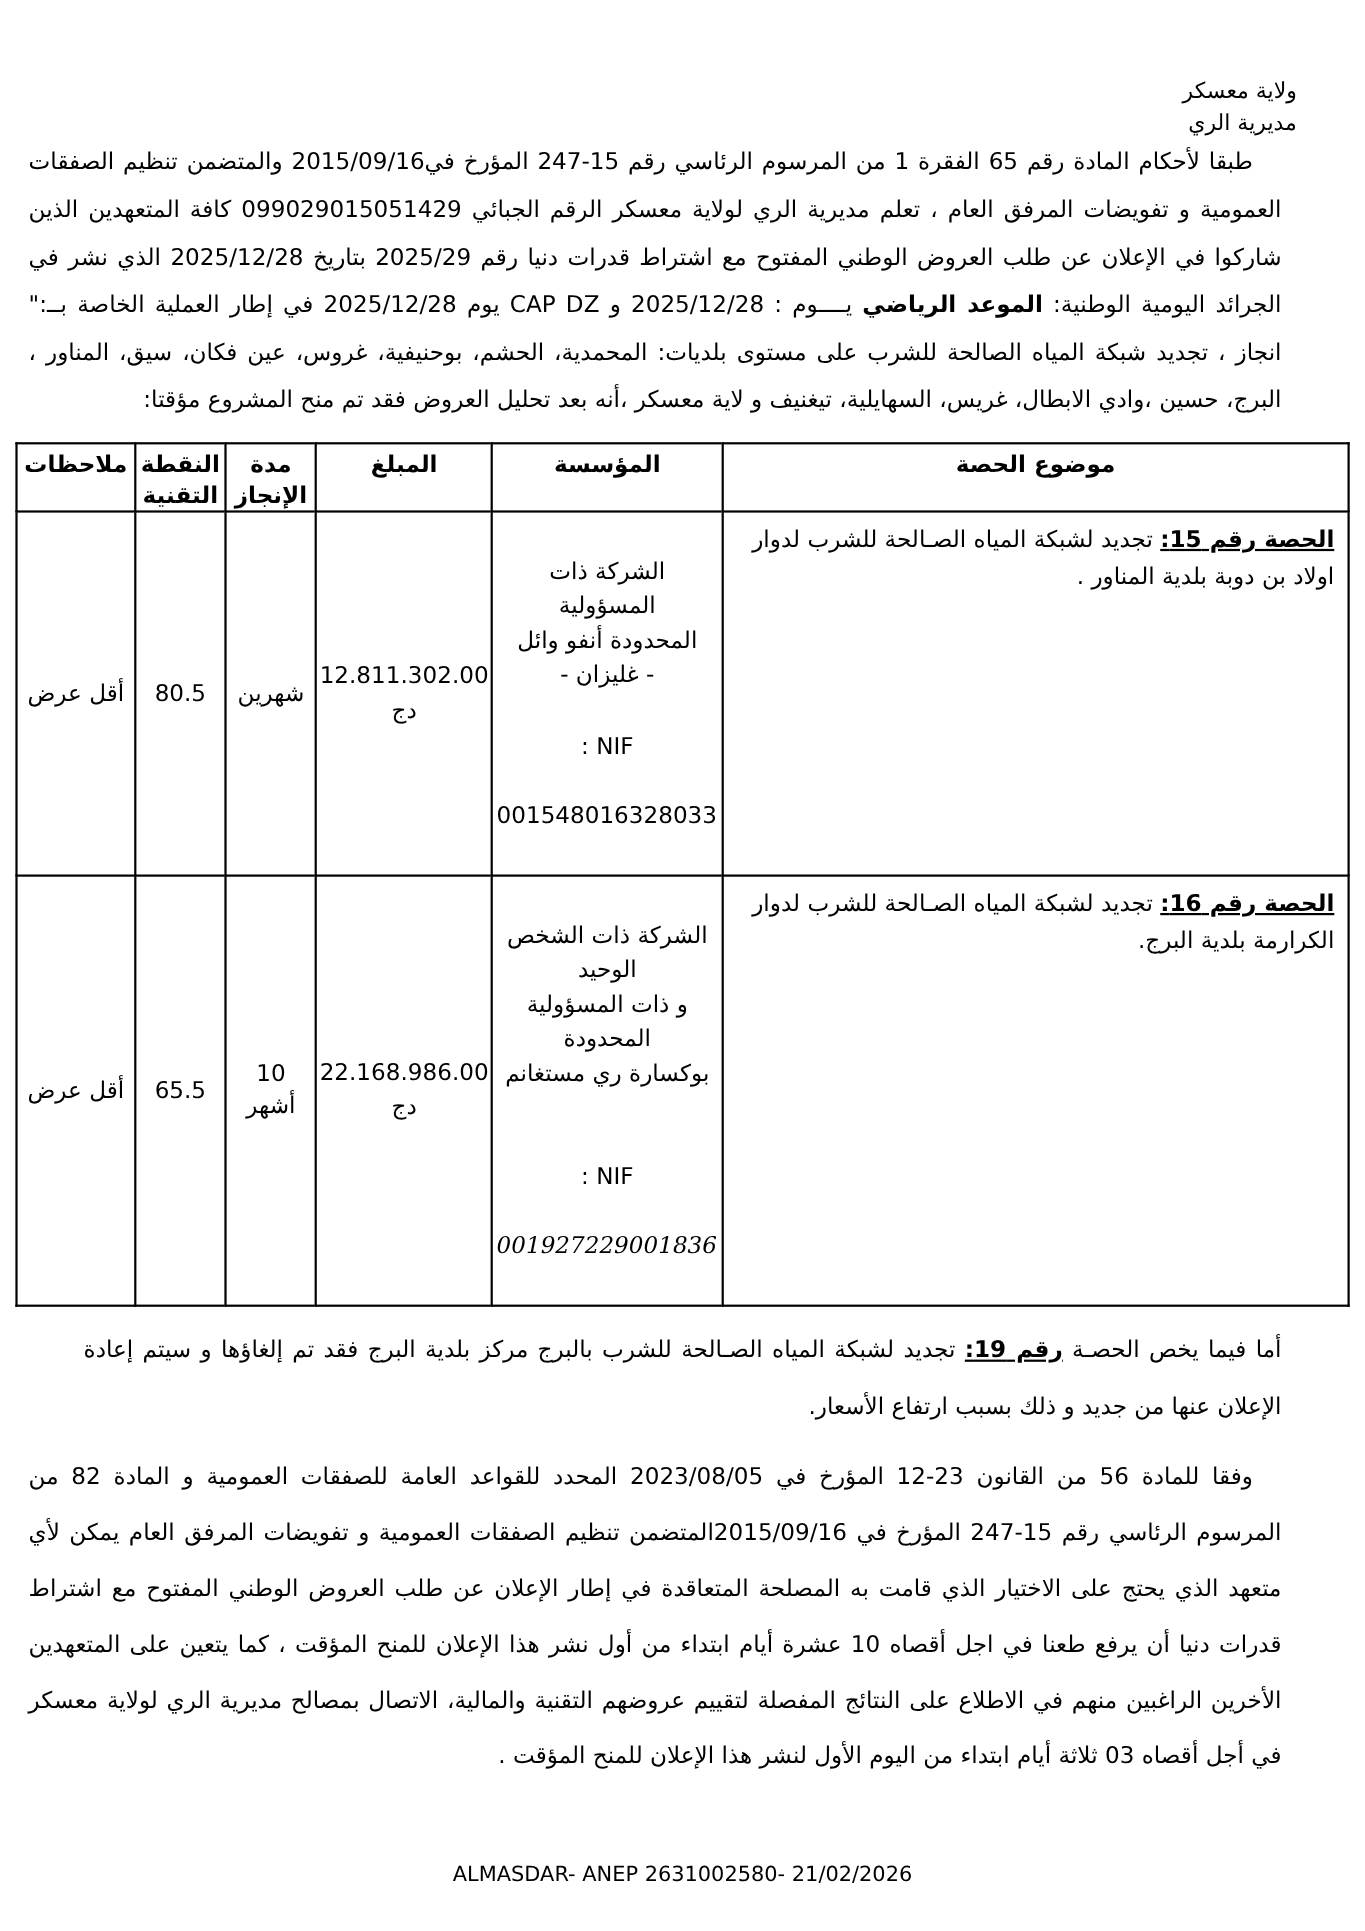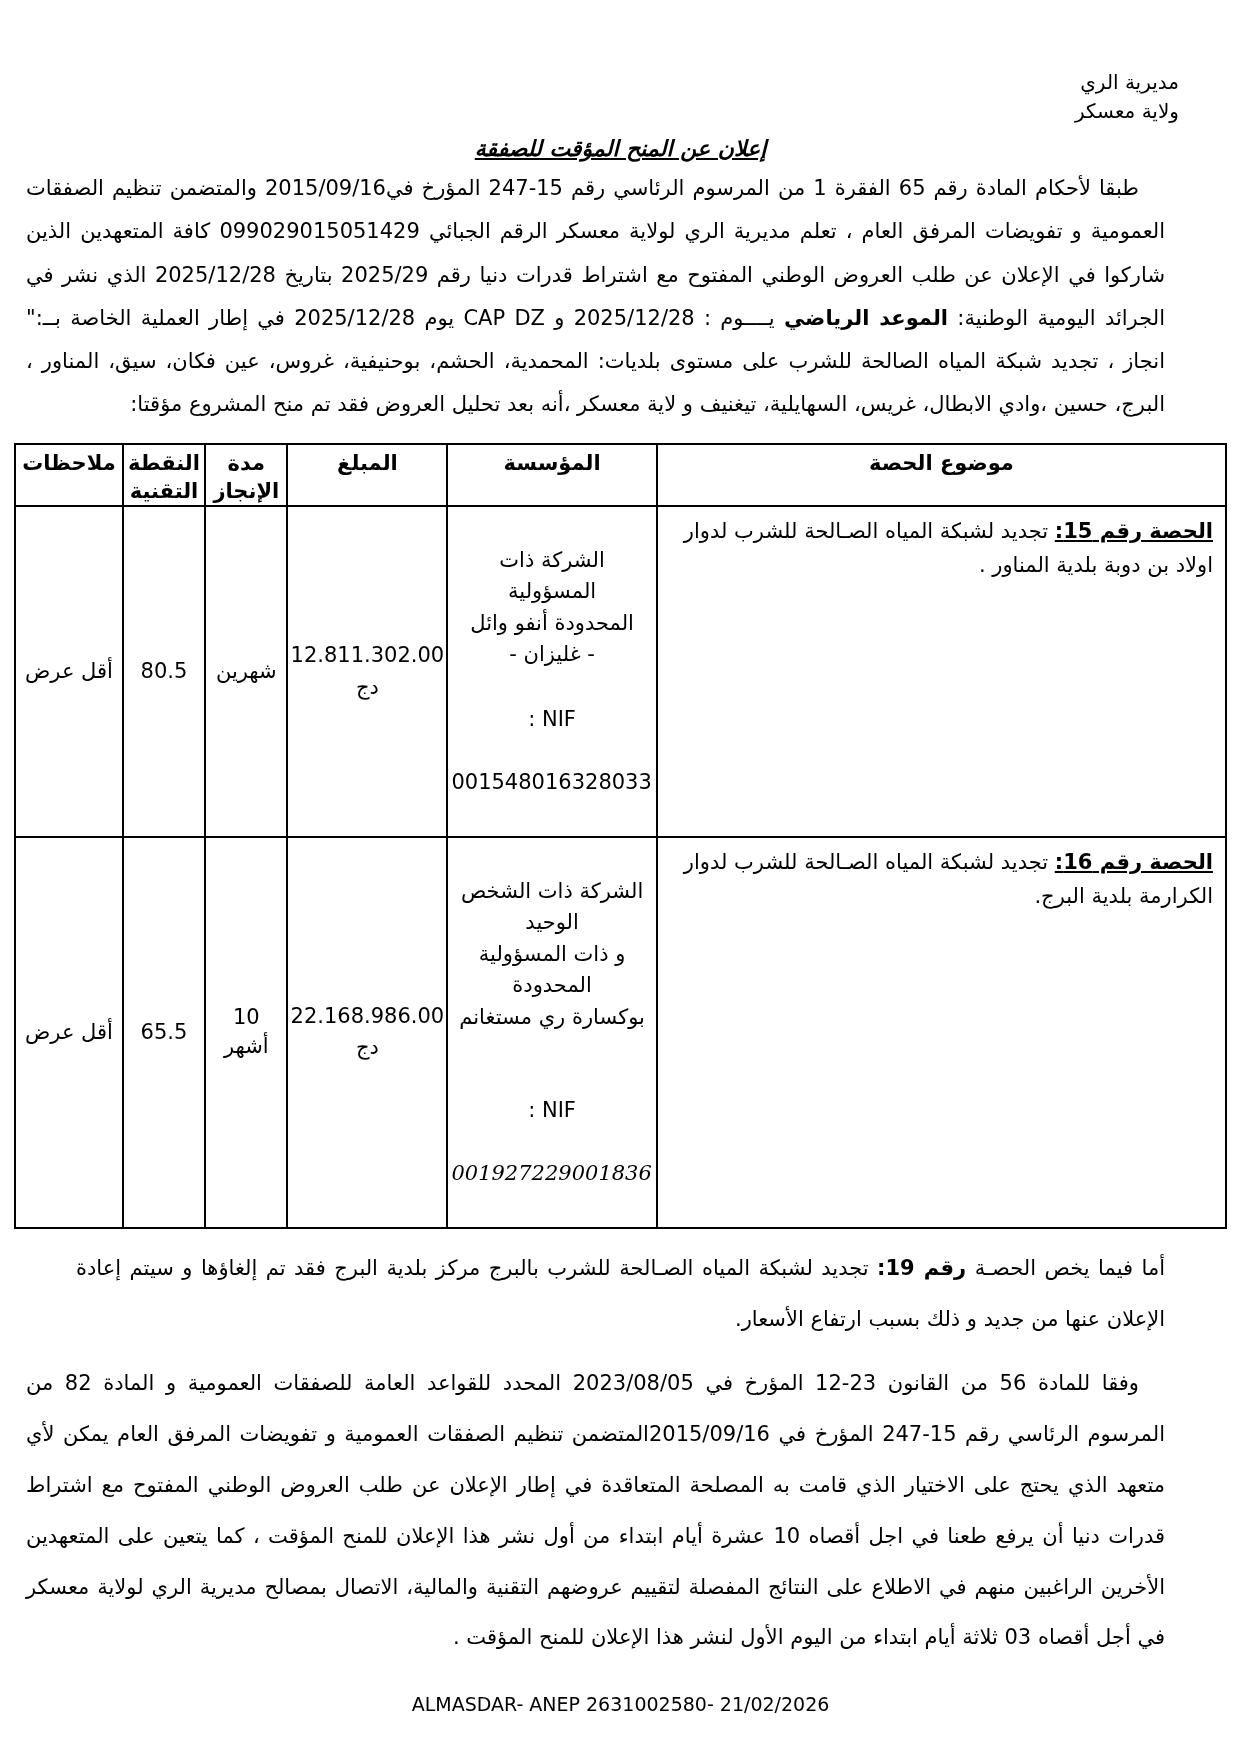--- a/index.html
+++ b/index.html
@@ -15,21 +15,21 @@
     text-align:center;font-size:22px;font-weight:bold;font-style:italic;
     text-decoration:underline;margin:10px 0 6px 0;
   }
 
   .para{
     margin:0 62px;font-size:21px;text-align:justify;line-height:2.06;
   }
   .para.indent{ text-indent:26px;margin-left:12px;}
   .para-wide{ line-height:2.42; margin-top:14px;}
   b.np{font-weight:bold;}
-  .lot19-label{font-weight:bold;margin-top:20px;}
+  .lot19-label{font-weight:bold;text-decoration:underline;margin-top:20px;}
 
   table.award{
     width:100%;border-collapse:collapse;table-layout:fixed;margin-top:16px;
     font-size:21px;
   }
   table.award th, table.award td{
     border:2px solid #000;
   }
   table.award th{
     font-weight:bold;vertical-align:top;text-align:center;
@@ -58,25 +58,24 @@
     direction:ltr;font-size:19px;
   }
 </style>
 </head>
 <body>
 
 <div class="page">
 
 
   <div class="org-block">
+    <div>ولاية معسكر</div>
     <div>مديرية  الري</div>
-    <div>ولاية معسكر</div>
   </div>
 
-  <div class="doc-title">إعلان عن المنح المؤقت للصفقة</div>
 
   <p class="para indent"><span>طبقا لأحكام المادة رقم 65  الفقرة 1  من المرسوم الرئاسي رقم 15-247 المؤرخ في2015/09/16 والمتضمن تنظيم الصفقات العمومية و تفويضات المرفق العام ، تعلم مديرية  الري لولاية معسكر الرقم الجبائي  099029015051429  كافة المتعهدين الذين شاركوا في الإعلان عن طلب العروض الوطني المفتوح  مع اشتراط قدرات دنيا  رقم 2025/29  بتاريخ  2025/12/28  الذي نشر في الجرائد اليومية  الوطنية: </span><b class="np">الموعد الرياضي</b><span>  يــــوم : 2025/12/28   و CAP DZ يوم 2025/12/28   في إطار العملية  الخاصة بــ:" انجاز ، تجديد شبكة المياه الصالحة للشرب على مستوى بلديات: المحمدية، الحشم، بوحنيفية، غروس، عين فكان، سيق، المناور ، البرج، حسين ،وادي الابطال، غريس، السهايلية، تيغنيف و لاية معسكر  ،أنه بعد تحليل العروض فقد تم منح المشروع مؤقتا:</span></p>
 
   <table class="award">
     <colgroup>
       <col style="width:47%">
       <col style="width:17.3%">
       <col style="width:13.2%">
       <col style="width:6.8%">
       <col style="width:6.8%">

